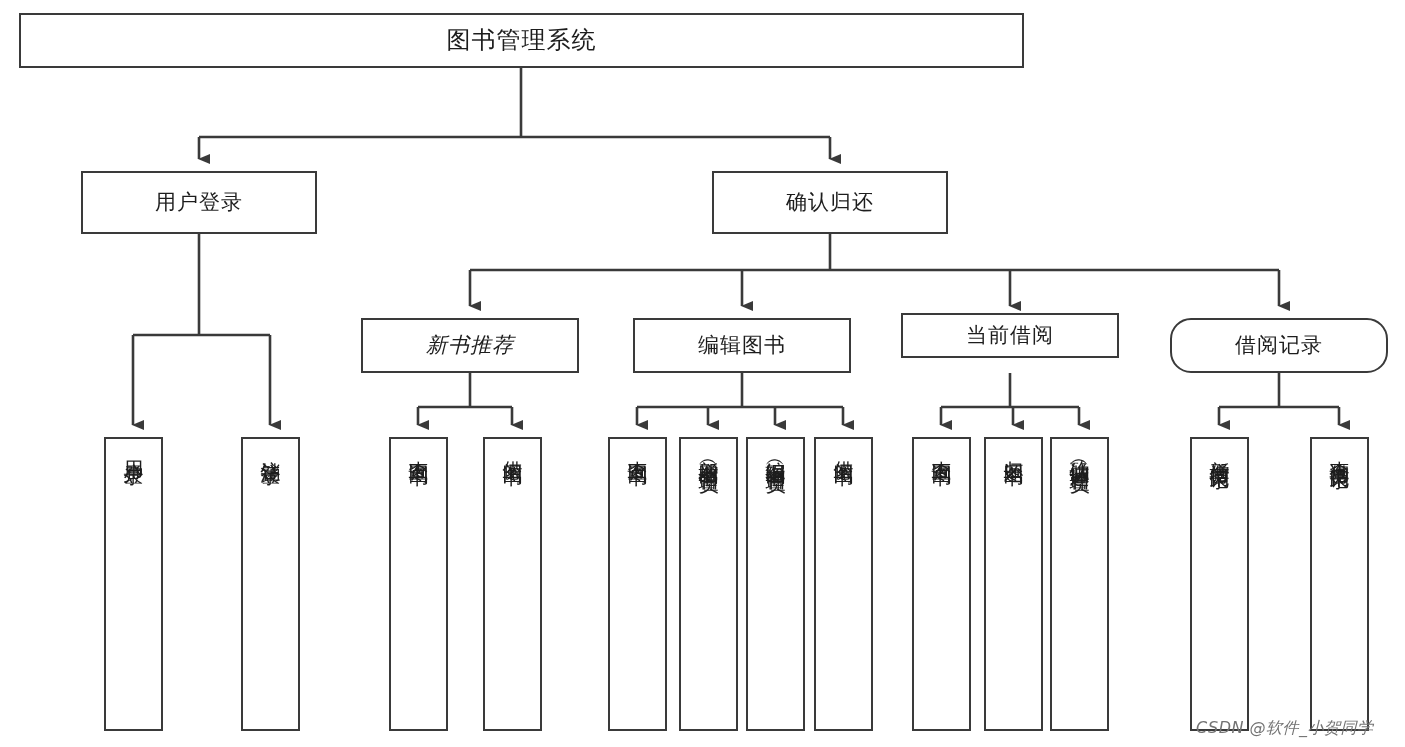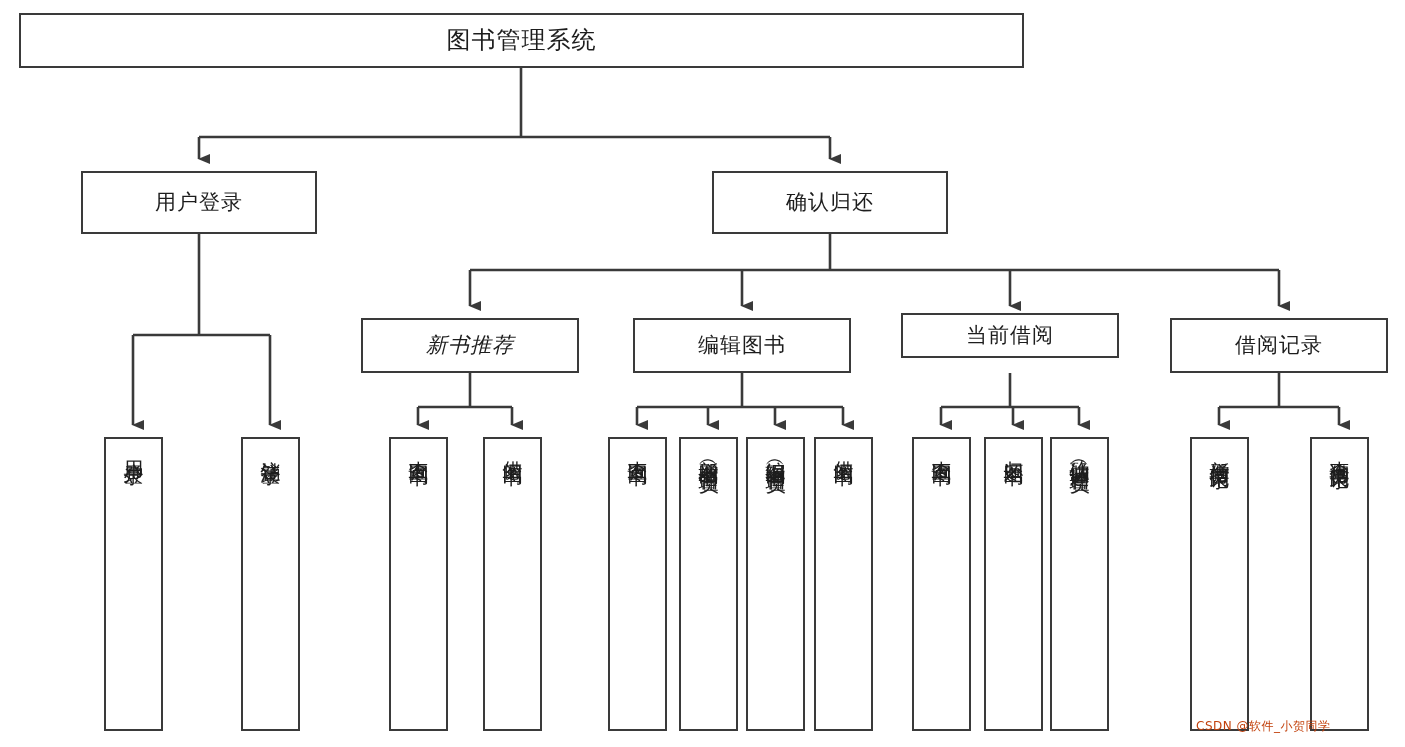--- a/index.html
+++ b/index.html
@@ -54,24 +54,25 @@
     writing-mode: vertical-rl;
     text-orientation: upright;
     -webkit-writing-mode: vertical-rl;
     letter-spacing: 2px;
     line-height: 1.05;
     white-space: nowrap;
     display: block;
   }
   .watermark {
     position: absolute;
-    font-size: 12px;
-    color: #c2410c;
+    font-size: 16px;
+    color: #737373;
     white-space: nowrap;
     letter-spacing: 0.5px;
+    font-style: italic;
   }
 </style>
 </head>
 <body>
 
 <div id="canvas">
 
   <svg id="wires" width="1405" height="747" viewBox="0 0 1405 747">
     <defs>
       <marker id="arr" markerWidth="10" markerHeight="12" refX="5" refY="11" orient="auto" markerUnits="userSpaceOnUse">
@@ -135,21 +136,21 @@
 
   <div class="node horiz" id="node-l3-0" style="left: 361px; top: 318px; width: 218px; height: 55px; font-style: italic;">
     <span>新书推荐</span>
   </div>
   <div class="node horiz" id="node-l3-1" style="left: 633px; top: 318px; width: 218px; height: 55px;">
     <span>编辑图书</span>
   </div>
   <div class="node horiz" id="node-l3-2" style="left: 901px; top: 313px; width: 218px; height: 45px;">
     <span>当前借阅</span>
   </div>
-  <div class="node horiz" id="node-l3-3" style="left: 1170px; top: 318px; width: 218px; height: 55px;">
+  <div class="node horiz" id="node-l3-3" style="left: 1170px; top: 318px; width: 218px; height: 55px; border-radius: 21px;">
     <span>借阅记录</span>
   </div>
 
   <div class="node leaf" id="leaf-0" style="left: 104px; top: 437px; width: 59px; height: 294px;">
     <span class="vtext">用户登录</span>
   </div>
   <div class="node leaf" id="leaf-1" style="left: 241px; top: 437px; width: 59px; height: 294px;">
     <span class="vtext">注销登录</span>
   </div>
   <div class="node leaf" id="leaf-2" style="left: 389px; top: 437px; width: 59px; height: 294px;">

